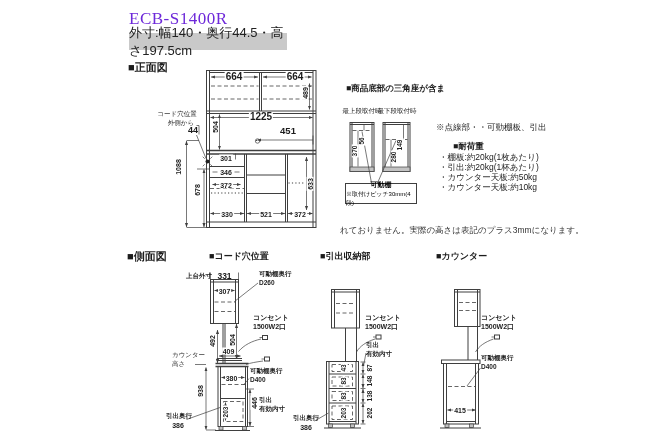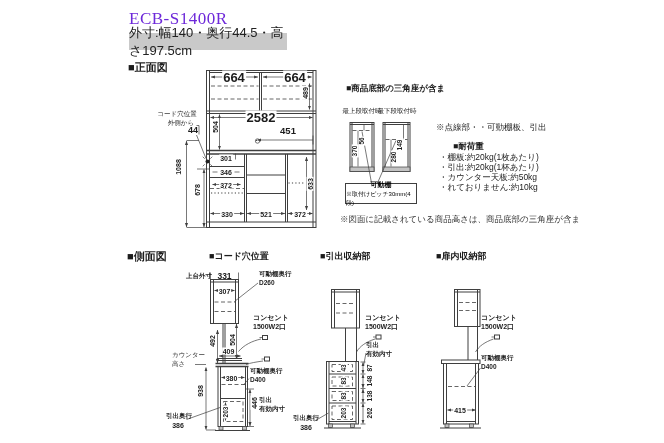--- a/index.html
+++ b/index.html
@@ -11,21 +11,21 @@
   .dim{stroke:#3f3f3f;stroke-width:.7;fill:none}
   .dsh{stroke:#3f3f3f;stroke-width:.8;fill:none;stroke-dasharray:4 2.5}
   .dot{stroke:#3f3f3f;stroke-width:1.1;stroke-dasharray:1.2 2.2;fill:none}
   .arr2{marker-start:url(#ma);marker-end:url(#ma)}
   .fillg{fill:#c3c3c3;stroke:#3f3f3f;stroke-width:.7}
   .lb{position:absolute;color:#1c1c1c;white-space:nowrap;line-height:1;}
   .ctr{transform:translate(-50%,-50%)}
   .rot{transform:translate(-50%,-50%) rotate(-90deg)}
   .bg{background:#fff;padding:0 1px}
   .b{font-weight:bold}
-  .s6{font-size:6.5px}.s7{font-size:7px}.s75{font-size:13px}.s8{font-size:8.5px}
+  .s6{font-size:6.5px}.s7{font-size:7px}.s75{font-size:10px}.s8{font-size:8.5px}
   .s9{font-size:9px}.s95{font-size:9.5px}.s11{font-size:11px}
   .title{font-family:"Liberation Serif",serif;font-size:17px;letter-spacing:.5px;color:#6d28d9}
   .badge{position:absolute;left:129px;top:33px;width:158px;height:17px;background:#c9c9c9;
          display:flex;align-items:center;justify-content:center;font-size:13px;color:#222}
   .callout{position:absolute;left:345px;top:183px;width:70px;height:19px;border:1px solid #3f3f3f;
            display:flex;flex-direction:column;align-items:center;justify-content:center;background:#fff}
   .callout .l1{font-size:7px;font-weight:bold}
   .callout .l2{font-size:6px}
 </style>
 </head>
@@ -182,26 +182,26 @@
   <div class="lb title" style="left:129px;top:10px">ECB-S1400R</div>
   <div class="badge">
     <span>外寸:幅140・奥行44.5・高さ197.5cm</span>
   </div>
 
   <div class="lb s11 b" style="left:128px;top:62px">■正面図</div>
   <div class="lb s8 b" style="left:346px;top:84px">■商品底部の三角座が含ま</div>
   <div class="lb s11 b" style="left:127px;top:251px">■側面図</div>
   <div class="lb s9 b" style="left:209px;top:252px">■コード穴位置</div>
   <div class="lb s9 b" style="left:320px;top:252px">■引出収納部</div>
-  <div class="lb s9 b" style="left:436px;top:252px">■扉内収納部</div>
+  <div class="lb s9 b" style="left:436px;top:252px">■カウンター</div>
 
   <div class="lb s75 b ctr bg" style="left:234px;top:77px">664</div>
   <div class="lb s75 b ctr bg" style="left:295px;top:77px">664</div>
   <div class="lb s7 b rot bg" style="left:305px;top:93px">489</div>
-  <div class="lb s75 b ctr bg" style="left:261px;top:117px">2582</div>
+  <div class="lb s75 b ctr bg" style="left:261px;top:117px">1225</div>
   <div class="lb s7 b rot bg" style="left:215px;top:127px">504</div>
   <div class="lb s95 b ctr bg" style="left:288px;top:131px">451</div>
   <div class="lb s7 b rot bg" style="left:178px;top:167px">1088</div>
   <div class="lb s7 b rot bg" style="left:197px;top:190px">678</div>
   <div class="lb s7 b ctr bg" style="left:226px;top:158px">301</div>
   <div class="lb s7 b ctr bg" style="left:226px;top:172px">346</div>
   <div class="lb s7 b ctr bg" style="left:226px;top:184.5px">372</div>
   <div class="lb s7 b ctr bg" style="left:227px;top:213.5px">330</div>
   <div class="lb s7 b ctr bg" style="left:266px;top:213.5px">521</div>
   <div class="lb s7 b ctr bg" style="left:300px;top:213.5px">372</div>
@@ -219,22 +219,22 @@
   <div class="callout">
     <div class="l1">可動棚</div>
     <div class="l2">※取付けピッチ30mm(4段)</div>
   </div>
 
   <div class="lb s8" style="left:436px;top:123px">※点線部・・可動棚板、引出</div>
   <div class="lb s8 b" style="left:453px;top:142px">■耐荷重</div>
   <div class="lb s8" style="left:439px;top:152.5px">・棚板:約20kg(1枚あたり)</div>
   <div class="lb s8" style="left:439px;top:162.5px">・引出:約20kg(1杯あたり)</div>
   <div class="lb s8" style="left:439px;top:172.5px">・カウンター天板:約50kg</div>
-  <div class="lb s8" style="left:439px;top:182.5px">・れておりません:約10kg</div>
-  <div class="lb s8" style="left:340px;top:215px;color:#333">※図面に記載されている商品高さは、商品底部の三角座が含ま</div>
+  <div class="lb s8" style="left:439px;top:182.5px">・カウンター天板:約10kg</div>
+  <div class="lb s8" style="left:340px;top:226px;color:#333">れておりません。実際の高さは表記のプラス3mmになります。</div>
 
   <div class="lb s6 b" style="left:186px;top:273px">上台外寸</div>
   <div class="lb s8 b ctr" style="left:224.5px;top:275.5px">331</div>
   <div class="lb s7 b ctr bg" style="left:224.5px;top:290.5px">307</div>
   <div class="lb s6 b" style="left:259px;top:271px">可動棚奥行</div>
   <div class="lb s6 b" style="left:259px;top:280px">D260</div>
   <div class="lb s7 b" style="left:253px;top:314px">コンセント</div>
   <div class="lb s7 b" style="left:253px;top:323px">1500W2口</div>
   <div class="lb s7 b rot bg" style="left:212px;top:341px">492</div>
   <div class="lb s7 b rot bg" style="left:231.5px;top:340px">504</div>

